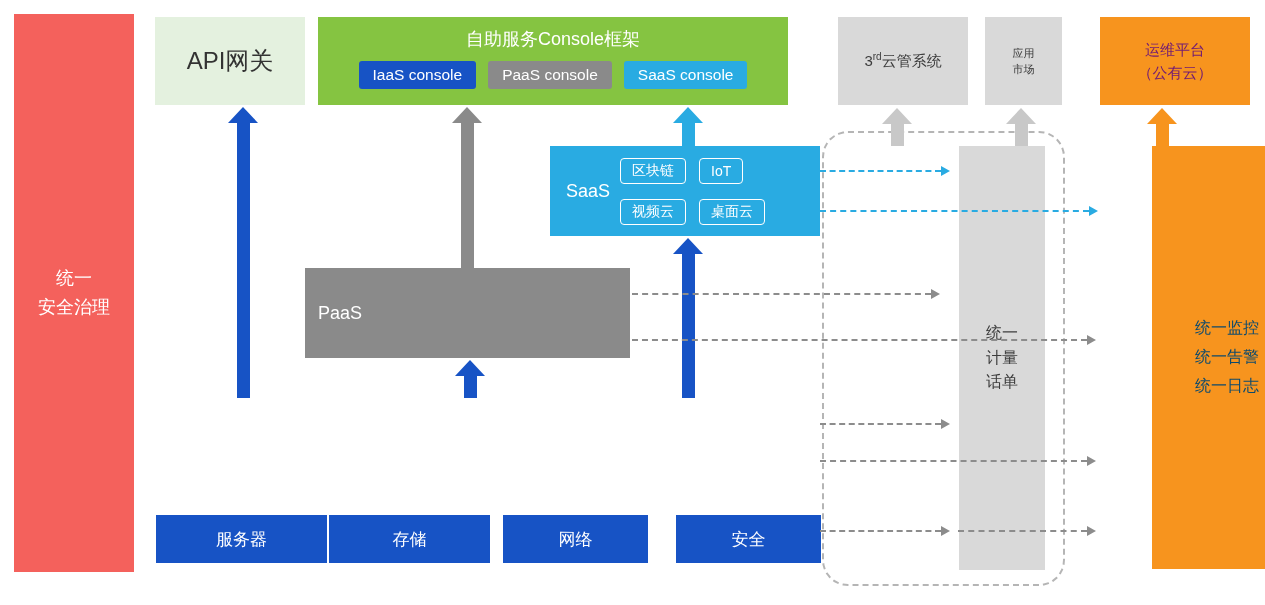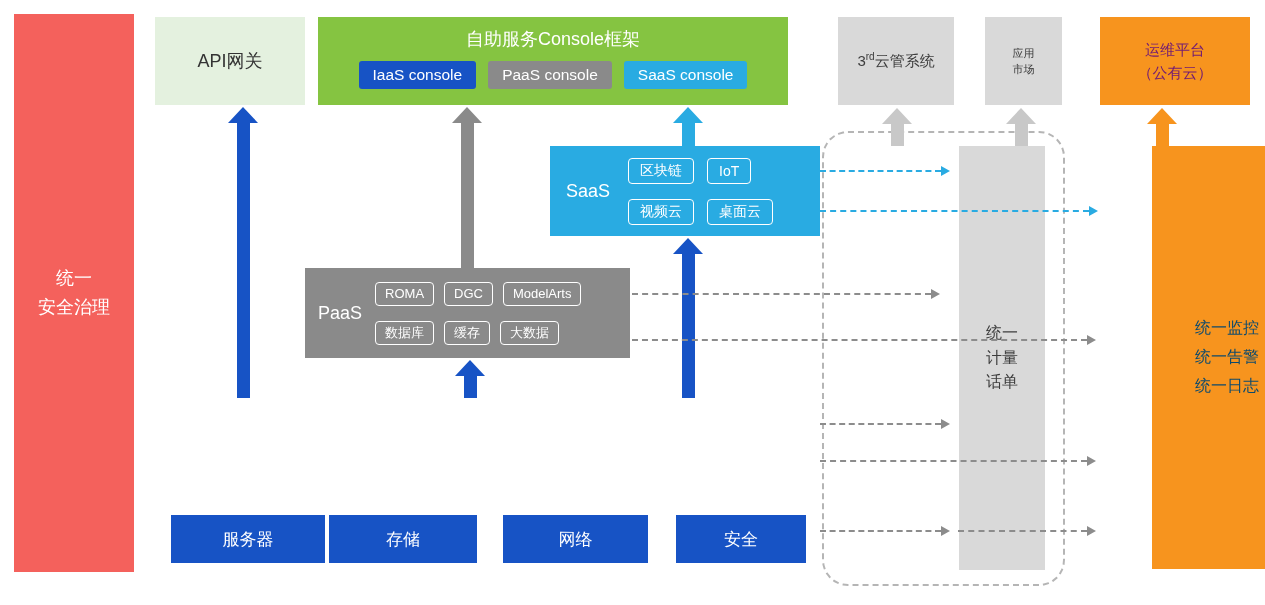--- a/index.html
+++ b/index.html
@@ -8,62 +8,62 @@
   .box{position:absolute;display:flex;align-items:center;justify-content:center;
        text-align:center;box-sizing:border-box}
   .ml{white-space:pre-line}
 
   
   .security{left:14px;top:14px;width:120px;height:558px;background:var(--red,#F4615C);
             color:#fff;font-size:18px;line-height:1.6}
 
   
   .apigw{left:155px;top:17px;width:150px;height:88px;background:var(--pale_green,#E4F1DF);
-         color:#333;font-size:18px}
+         color:#333;font-size:24px}
   .console{left:318px;top:17px;width:470px;height:88px;background:var(--green,#85C441);
            color:#fff;flex-direction:column;justify-content:flex-start;padding-top:10px}
   .console-title{font-size:18px}
   .console-btns{display:flex;gap:12px;margin-top:10px}
   .cbtn{height:28px;display:flex;align-items:center;padding:0 14px;border-radius:3px;
         color:#fff;font-size:15.5px}
   .cbtn-iaas{background:var(--blue,#1753C5)}
   .cbtn-paas{background:var(--gray,#8A8A8A)}
   .cbtn-saas{background:var(--cyan,#29ABE2)}
-  .third{left:838px;top:17px;width:116px;height:88px;background:var(--light_gray,#D9D9D9);
+  .third{left:838px;top:17px;width:130px;height:88px;background:var(--light_gray,#D9D9D9);
          color:#3d3d3d;font-size:15px}
   .third sup{font-size:10px}
   .appmarket{left:985px;top:17px;width:77px;height:88px;background:var(--light_gray,#D9D9D9);
              color:#3d3d3d;font-size:11px;line-height:1.5}
   .omplat{left:1100px;top:17px;width:150px;height:88px;background:var(--orange,#F7941E);
           color:#701a75;font-size:15px;line-height:1.55}
 
   
   .saasbox{left:550px;top:146px;width:270px;height:90px;background:var(--cyan,#29ABE2);
            color:#fff;justify-content:flex-start;padding-left:16px}
-  .panel-label{font-size:18px;margin-right:18px;flex:0 0 auto}
+  .panel-label{font-size:18px;margin-right:10px;flex:0 0 auto}
   .chipcol{display:flex;flex-direction:column;gap:15px}
   .chiprow{display:flex;gap:13px}
   .chip{border:1.5px solid #fff;border-radius:4px;color:#fff;display:flex;align-items:center;
         justify-content:center;height:26px;padding:0 11px;font-size:14px;box-sizing:border-box;
         white-space:nowrap}
   .paasbox{left:305px;top:268px;width:325px;height:90px;background:var(--gray,#8A8A8A);
            color:#fff;justify-content:flex-start;padding-left:13px}
   .paasbox .panel-label{margin-right:13px}
   .paasbox .chip{height:24px;font-size:13px;padding:0 9px}
   .paasbox .chiprow{gap:10px}
   .infra{left:155px;top:398px;width:665px;height:88px;background:var(--blue,#1753C5);
          color:#fff;justify-content:flex-start;padding-left:16px}
   .infra .panel-label{font-size:17px;margin-right:24px}
   .infra-chips{display:flex;gap:22px}
   .infra .chip{height:32px;font-size:16px;padding:0 19px}
 
   
   .bbox{top:515px;height:48px;background:var(--blue,#1753C5);color:#fff;font-size:17px}
-  .b0{left:171px;width:154px}.b1{left:329px;width:148px}
-  .b2{left:503px;width:145px}.b3{left:676px;width:130px}
+  .b0{left:156px;width:171px}.b1{left:329px;width:161px}
+  .b2{left:503px;width:145px}.b3{left:676px;width:145px}
 
   
   .dashedframe{position:absolute;left:822px;top:131px;width:243px;height:455px;
                border:2px dashed #b5b5b5;border-radius:26px;box-sizing:border-box}
   .authbar{left:841px;top:146px;width:100px;height:424px;background:var(--light_gray,#D9D9D9);
            color:#3d3d3d;font-size:16px;line-height:1.55}
   .meterbar{left:959px;top:146px;width:86px;height:424px;background:var(--light_gray,#D9D9D9);
             color:#3d3d3d;font-size:16px;line-height:1.55}
   .monitorbar{left:1152px;top:146px;width:150px;height:423px;background:var(--orange,#F7941E);
               color:#0c4a6e;font-size:16px;line-height:1.8}
@@ -128,32 +128,20 @@
       </div>
       <div class="chiprow">
         <div class="chip">视频云</div>
         <div class="chip">桌面云</div>
       </div>
     </div>
   </div>
 
   <div class="box paasbox">
     <span class="panel-label">PaaS</span>
-    <div class="chipcol">
-      <div class="chiprow">
-        <div class="chip">ROMA</div>
-        <div class="chip">DGC</div>
-        <div class="chip">ModelArts</div>
-      </div>
-      <div class="chiprow">
-        <div class="chip">数据库</div>
-        <div class="chip">缓存</div>
-        <div class="chip">大数据</div>
-      </div>
-    </div>
   </div>
 
 
   <div class="box bbox b0">服务器</div>
   <div class="box bbox b1">存储</div>
   <div class="box bbox b2">网络</div>
   <div class="box bbox b3">安全</div>
 
   <div class="box meterbar">
     <span class="ml">统一

